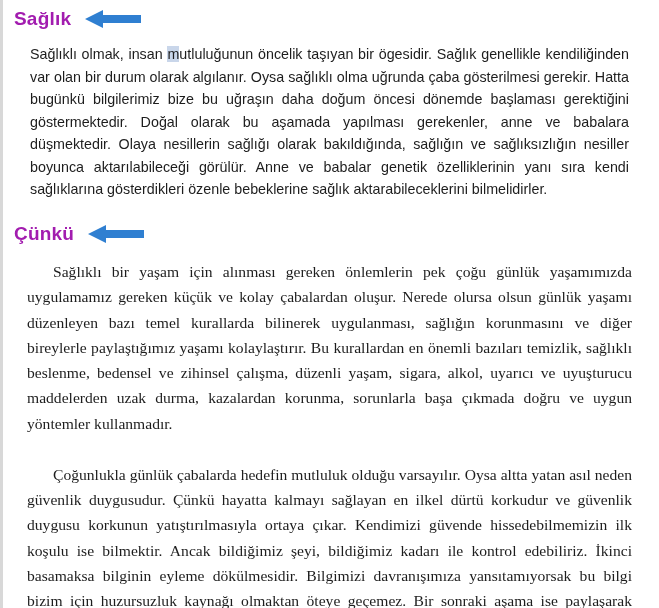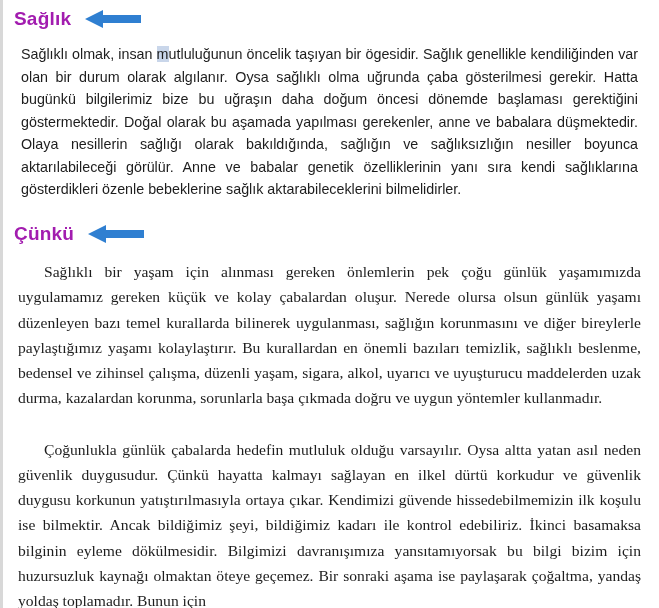--- a/index.html
+++ b/index.html
@@ -49,29 +49,29 @@
     display: inline-block;
     line-height: 0;
   }
   .arrow svg { display: block; }
 
   p.body-sans {
     font-family: "Liberation Sans", sans-serif;
     font-size: 14.3px;
     line-height: 1.58;
     color: #1d1d1d;
-    margin: 7px;
+    margin: 16px;
     text-align: justify;
   }
   p.body-serif {
     font-family: "Liberation Serif", serif;
     font-size: 15.6px;
     line-height: 1.62;
     color: #1d1d1d;
-    margin: 4px;
+    margin: 13px;
     text-align: justify;
     text-indent: 26px;
   }
   .hl {
     background: #c9d6ea;
   }
   .sec-saglik { margin-top: 2px; }
   .sec-saglik .para { margin-top: 13px; }
 
   .sec-yasam { margin-top: 22px; }

